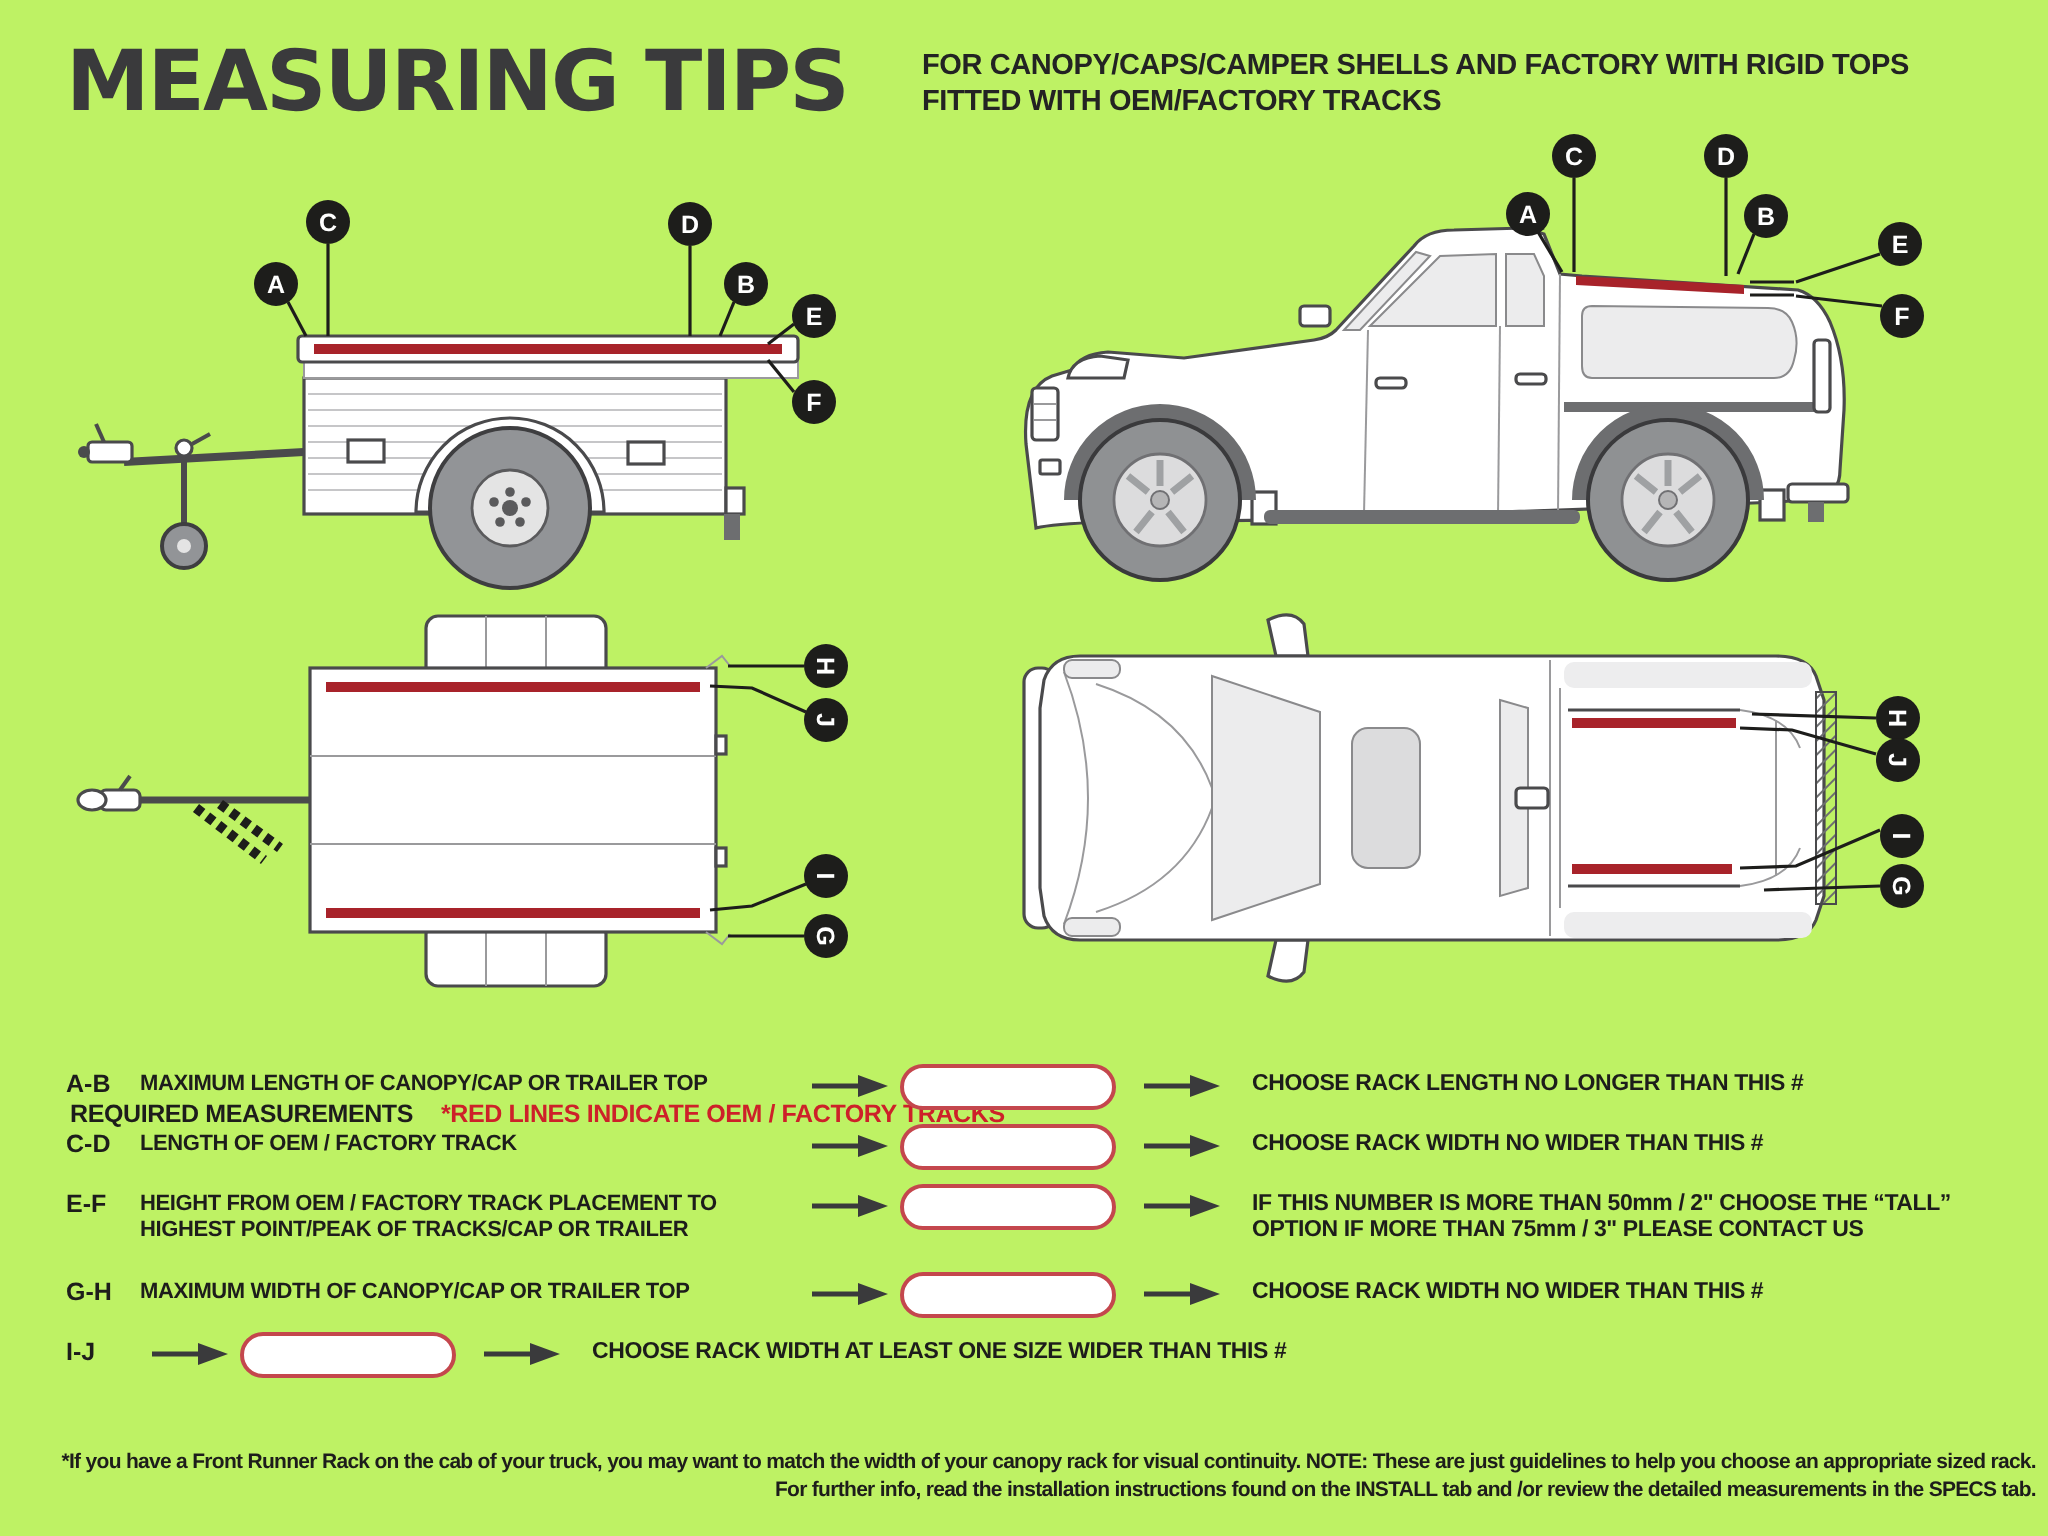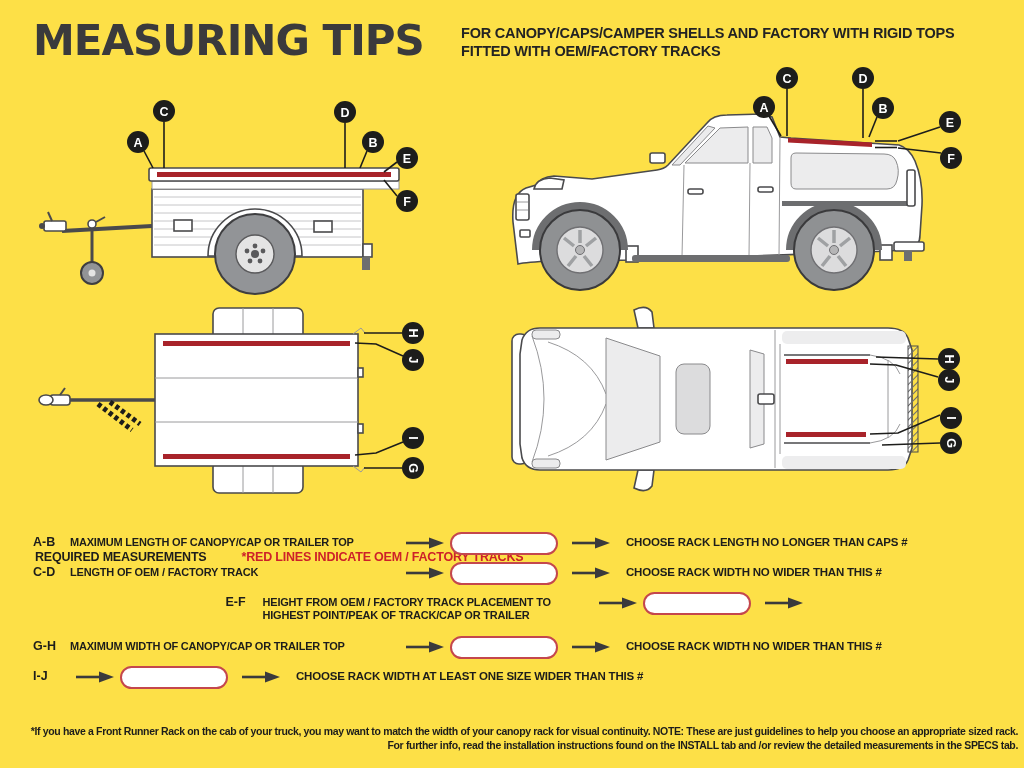--- a/index.html
+++ b/index.html
@@ -1,16 +1,16 @@
 <!DOCTYPE html>
 <html style="--track_red: #a8232a; --accent_red: #cd2129; --pill_red: #c4474d; --ink: #1d1d1b; --title_gray: #3a3a3c;"><head>
 <meta charset="utf-8">
 <style>
   html,body{margin:0;padding:0;background:#e8e8e8;}
-  #page{position:relative;width:1024px;height:768px;background:#fde047;overflow:hidden;
+  #page{position:relative;width:1024px;height:768px;background:#bef264;overflow:hidden;
         font-family:"Liberation Sans",sans-serif;color:#1d1d1b;}
   
   #title{position:absolute;left:33px;top:16px;font-family:"DejaVu Sans",sans-serif;
          font-weight:bold;font-size:42px;letter-spacing:-1px;color:var(--title_gray);}
   #subtitle{position:absolute;left:461px;top:24px;width:505px;font-weight:bold;
             font-size:14.5px;line-height:18px;letter-spacing:-0.2px;color:#232323;}
   
   .panel{position:absolute;}
   svg{display:block;}
   .lead{stroke:var(--ink);stroke-width:1.6;fill:none;}
@@ -19,21 +19,21 @@
              font-size:12.5px;text-anchor:middle;}
   .redfill{fill:var(--track_red);}
   .body-line{fill:#ffffff;stroke:#4a4a4c;stroke-width:1.6;}
   .thin{stroke:#9a9a9c;stroke-width:1;fill:none;}
   .slat{stroke:#c6c6c8;stroke-width:1;}
   .glass{fill:#ececed;stroke:#8a8a8c;stroke-width:1;}
   .dark{fill:#6d6e70;}
   
   #legend{position:absolute;left:35px;top:550px;display:flex;gap:14px;
           font-weight:bold;font-size:12.5px;letter-spacing:-0.2px;}
-  #legend .note{color:var(--accent_red);margin-left:21px;}
+  #legend .note{color:var(--accent_red);}
   #mtable{position:absolute;left:33px;top:532px;width:978px;}
   .mrow{display:flex;align-items:flex-start;margin-bottom:7px;}
   .mrow.tall{margin-bottom:14px;justify-content:center;}
   .mcode{width:37px;flex:none;font-weight:bold;font-size:12.5px;padding-top:3px;}
   .mdesc{width:330px;flex:none;font-weight:bold;font-size:11px;line-height:13px;
          letter-spacing:-0.2px;padding-top:4px;}
   .marr{width:50px;flex:none;display:flex;justify-content:center;padding-top:5px;}
   .marr2{width:38px;flex:none;padding-top:5px;margin-right:16px;}
   .mpill{width:104px;height:19px;flex:none;border:2px solid var(--pill_red);
          border-radius:12px;background:#fff;margin-right:14px;}
@@ -354,21 +354,21 @@
             <path d="M 23 0.5 L 38 6 L 23 11.5 Z" fill="#3a3a3c"></path>
           </svg>
       </div>
       <div class="mpill"></div>
       <div class="marr2">
         <svg width="38" height="12" viewBox="0 0 38 12">
             <line x1="0" y1="6" x2="26" y2="6" stroke="#3a3a3c" stroke-width="2.6"></line>
             <path d="M 23 0.5 L 38 6 L 23 11.5 Z" fill="#3a3a3c"></path>
           </svg>
       </div>
-      <div class="mresult">CHOOSE RACK LENGTH NO LONGER THAN CAPS #</div>
+      <div class="mresult">CHOOSE RACK LENGTH NO LONGER THAN THIS #</div>
     </div>
 
     <div class="mrow">
       <div class="mcode">C-D</div>
       <div class="mdesc">LENGTH OF OEM / FACTORY TRACK</div>
       <div class="marr">
         <svg width="38" height="12" viewBox="0 0 38 12">
             <line x1="0" y1="6" x2="26" y2="6" stroke="#3a3a3c" stroke-width="2.6"></line>
             <path d="M 23 0.5 L 38 6 L 23 11.5 Z" fill="#3a3a3c"></path>
           </svg>
@@ -378,34 +378,35 @@
         <svg width="38" height="12" viewBox="0 0 38 12">
             <line x1="0" y1="6" x2="26" y2="6" stroke="#3a3a3c" stroke-width="2.6"></line>
             <path d="M 23 0.5 L 38 6 L 23 11.5 Z" fill="#3a3a3c"></path>
           </svg>
       </div>
       <div class="mresult">CHOOSE RACK WIDTH NO WIDER THAN THIS #</div>
     </div>
 
     <div class="mrow tall">
       <div class="mcode">E-F</div>
-      <div class="mdesc">HEIGHT FROM OEM / FACTORY TRACK PLACEMENT TO HIGHEST POINT/PEAK OF TRACK/CAP OR TRAILER</div>
+      <div class="mdesc">HEIGHT FROM OEM / FACTORY TRACK PLACEMENT TO HIGHEST POINT/PEAK OF TRACKS/CAP OR TRAILER</div>
       <div class="marr">
         <svg width="38" height="12" viewBox="0 0 38 12">
             <line x1="0" y1="6" x2="26" y2="6" stroke="#3a3a3c" stroke-width="2.6"></line>
             <path d="M 23 0.5 L 38 6 L 23 11.5 Z" fill="#3a3a3c"></path>
           </svg>
       </div>
       <div class="mpill"></div>
       <div class="marr2">
         <svg width="38" height="12" viewBox="0 0 38 12">
             <line x1="0" y1="6" x2="26" y2="6" stroke="#3a3a3c" stroke-width="2.6"></line>
             <path d="M 23 0.5 L 38 6 L 23 11.5 Z" fill="#3a3a3c"></path>
           </svg>
       </div>
+      <div class="mresult">IF THIS NUMBER IS MORE THAN 50mm / 2" CHOOSE THE “TALL” OPTION IF MORE THAN 75mm / 3" PLEASE CONTACT US</div>
     </div>
 
     <div class="mrow">
       <div class="mcode">G-H</div>
       <div class="mdesc">MAXIMUM WIDTH OF CANOPY/CAP OR TRAILER TOP</div>
       <div class="marr">
         <svg width="38" height="12" viewBox="0 0 38 12">
             <line x1="0" y1="6" x2="26" y2="6" stroke="#3a3a3c" stroke-width="2.6"></line>
             <path d="M 23 0.5 L 38 6 L 23 11.5 Z" fill="#3a3a3c"></path>
           </svg>

